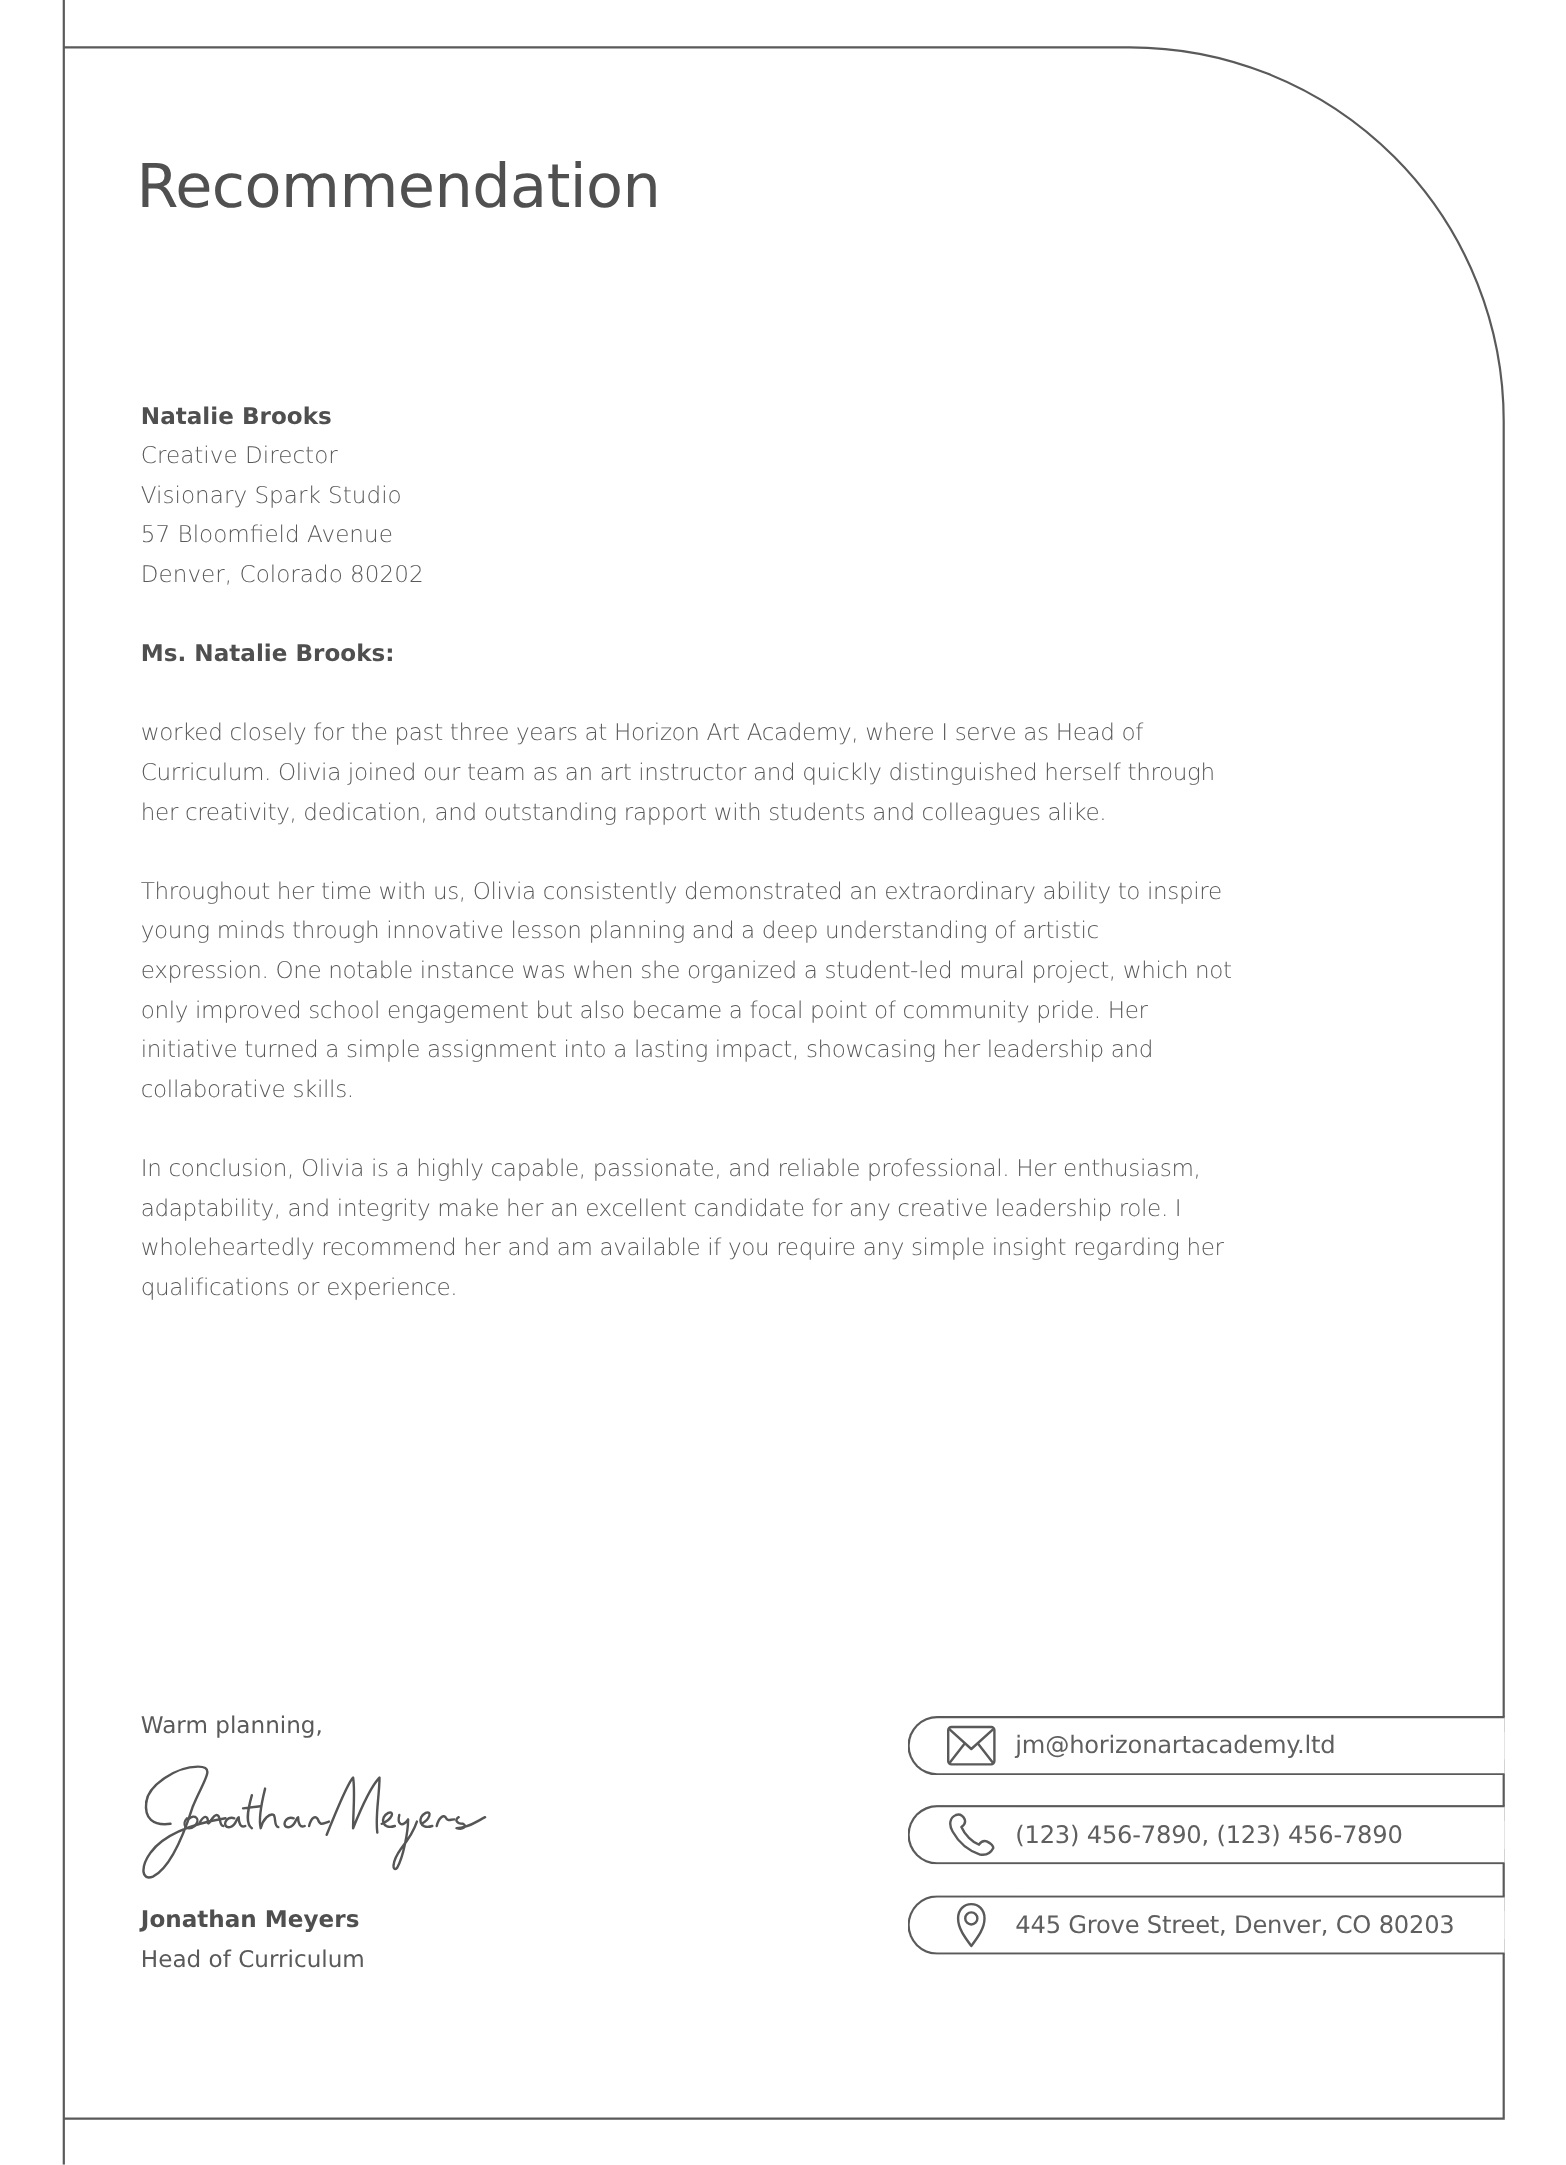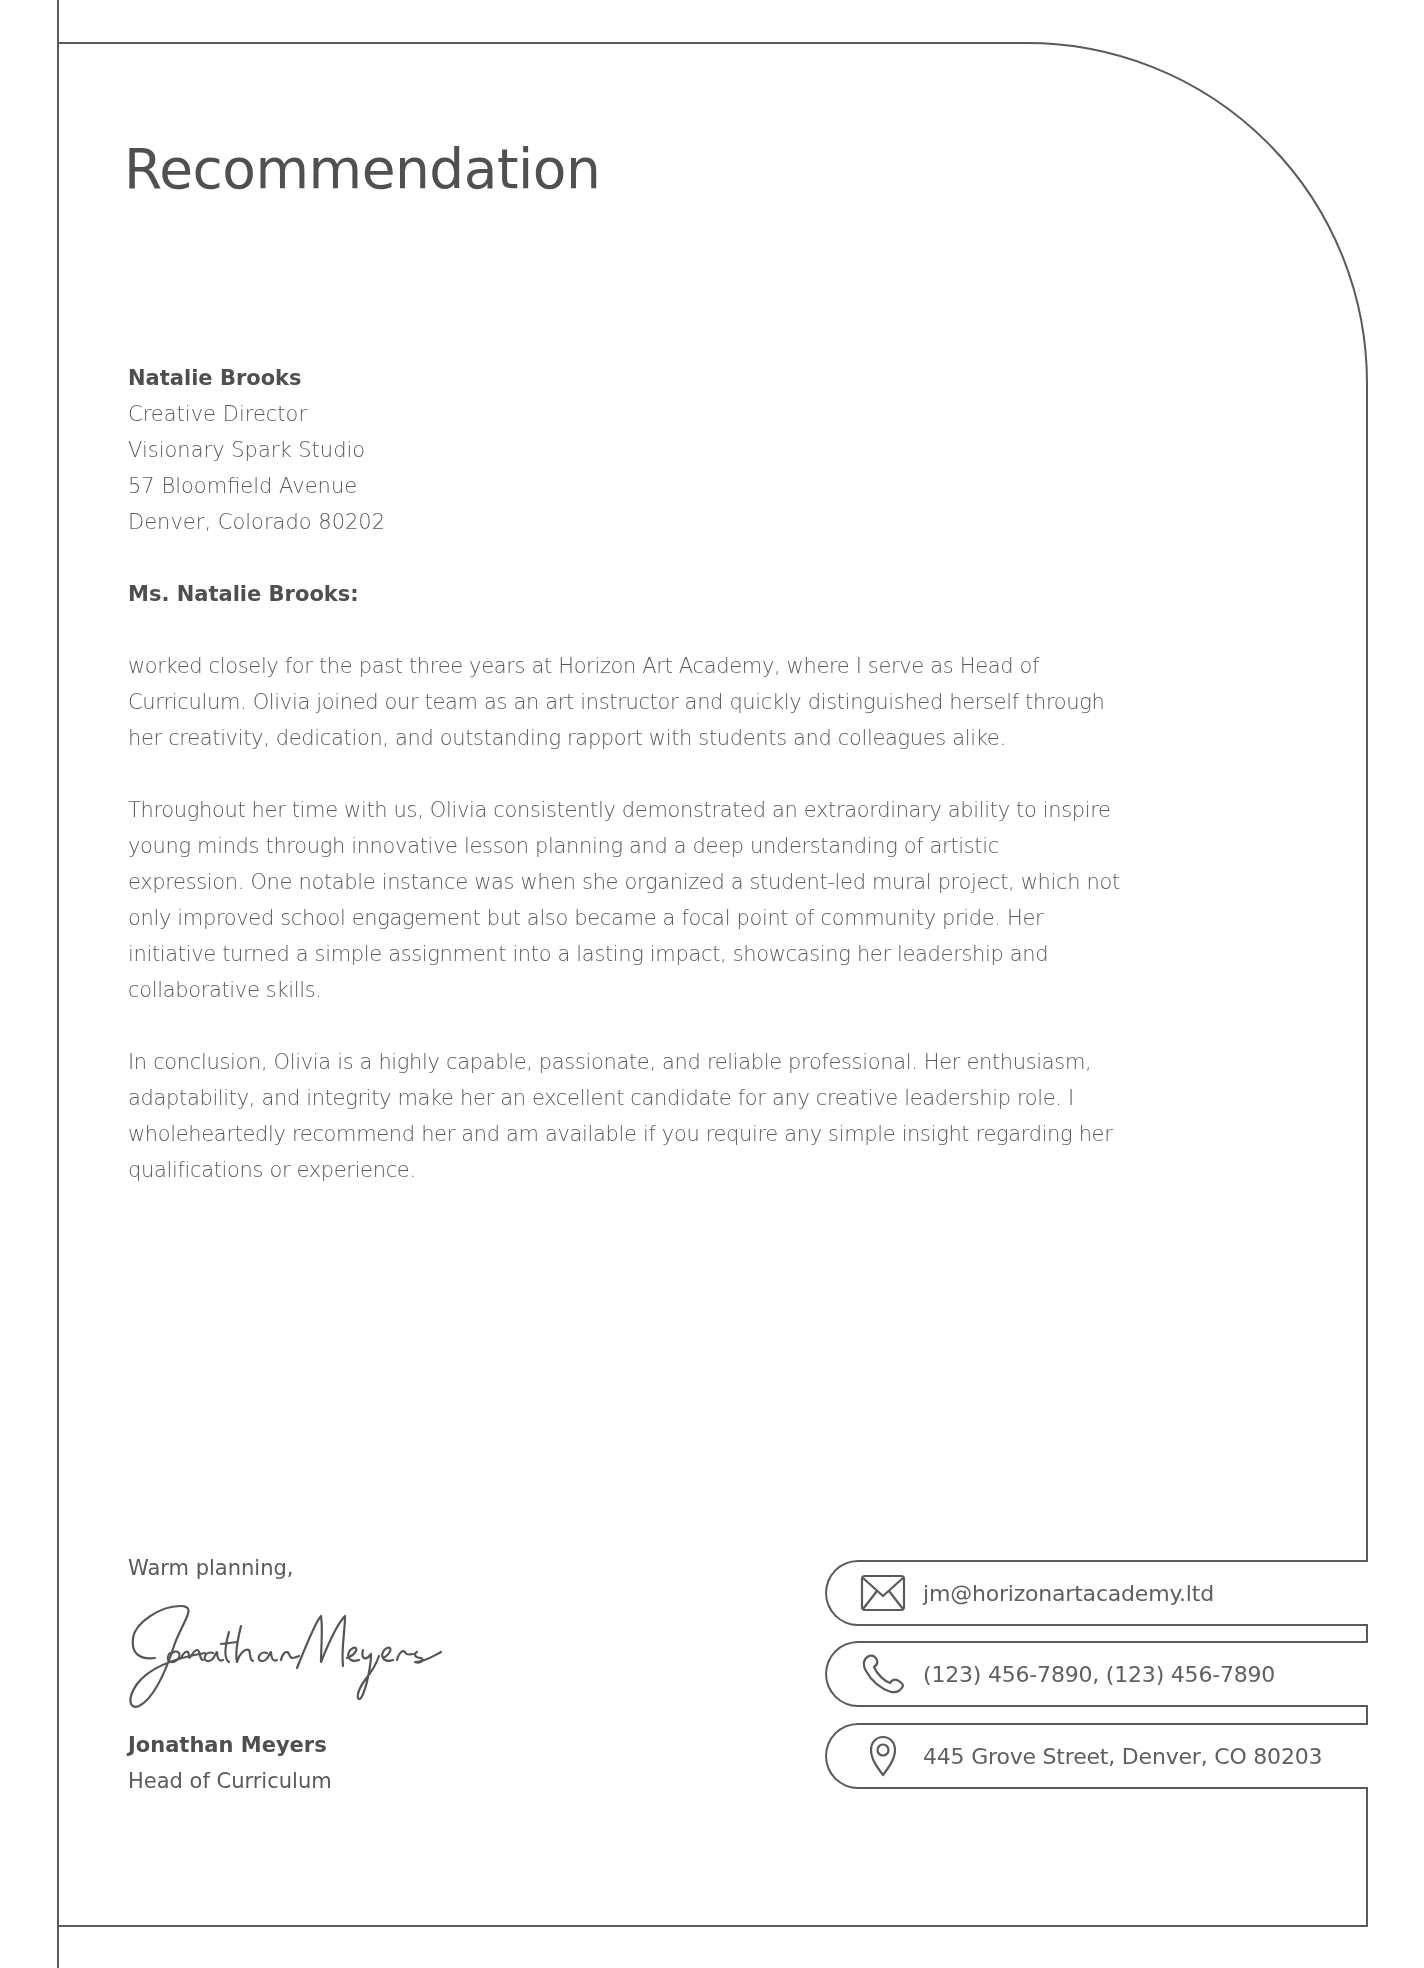--- a/index.html
+++ b/index.html
@@ -15,21 +15,21 @@
   .content .bold { font-weight: bold; color: #4f4f4f; }
   .content .line { display: block; white-space: nowrap; }
   .block { margin: 0 0 36px 0; }
   .para { margin: 0 0 36px 0; }
   .para span { display: block; white-space: nowrap; letter-spacing: -0.35px; }
   .closing { position: absolute; left: 128px; top: 1550px; font-size: 21px; line-height: 36px; color: #5a5a5a; }
   .signature { position: absolute; left: 125px; top: 1598px; width: 320px; height: 118px; }
   .signer { position: absolute; left: 128px; top: 1727px; font-size: 21px; line-height: 36px; color: #5a5a5a; }
   .signer .bold { font-weight: bold; color: #4f4f4f; display: block; }
   .signer .role { display: block; }
-  .contact { position: absolute; left: 825px; width: 543px; height: 66px;
+  .contact { position: absolute; left: 825px; width: 543px; height: 54px;
              border: 2px solid #5a5a5a; border-right: none; border-radius: 34px 0 0 34px;
              box-sizing: border-box; display: flex; align-items: center; background: #fff; }
   .contact .ic { width: 60px; margin-left: 26px; display: flex; justify-content: center; align-items: center; }
   .contact .txt { margin-left: 10px; font-size: 22px; color: #5f5f5f; white-space: nowrap; letter-spacing: -0.2px; }
 </style>
 </head>
 <body>
 
 <svg class="frame" viewBox="0 0 1424 1968" xmlns="http://www.w3.org/2000/svg">
   <line x1="58" y1="0" x2="58" y2="1968" stroke="#5a5a5a" stroke-width="2"></line>

